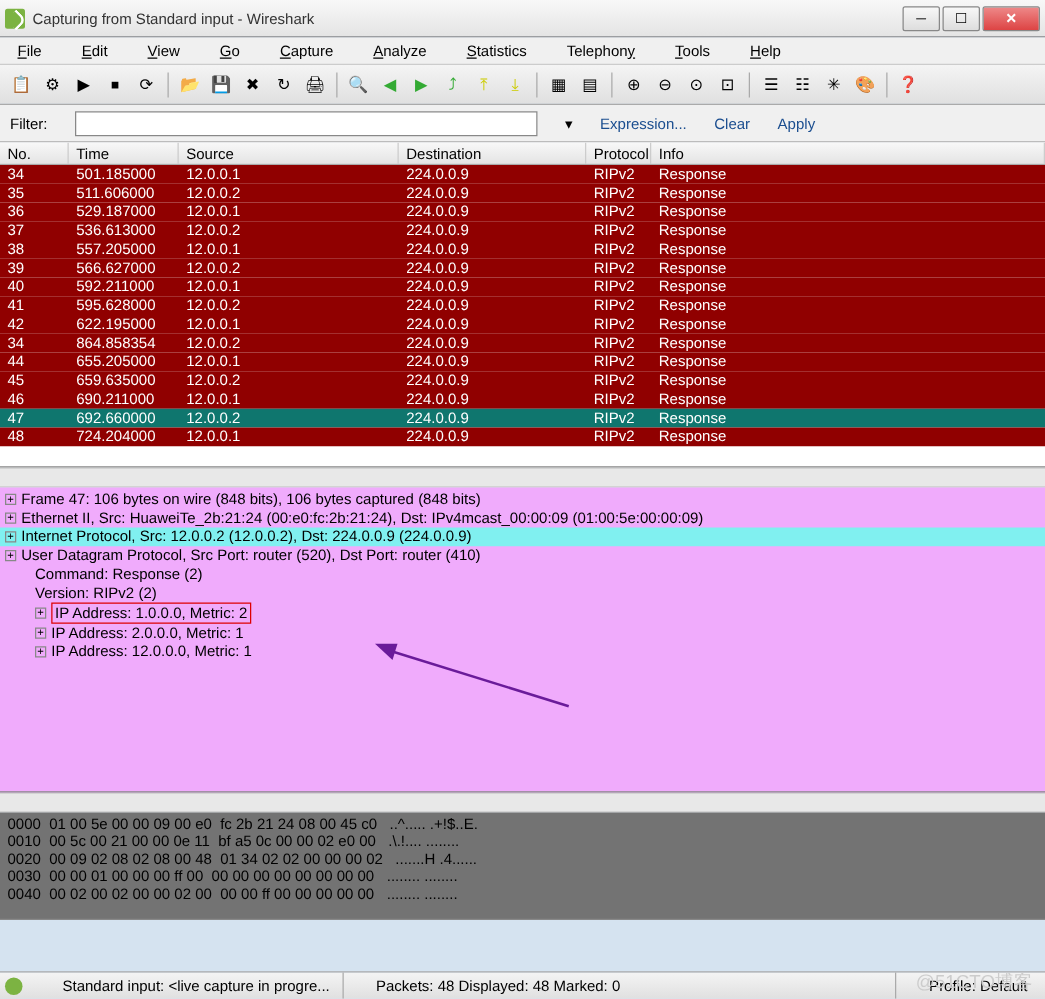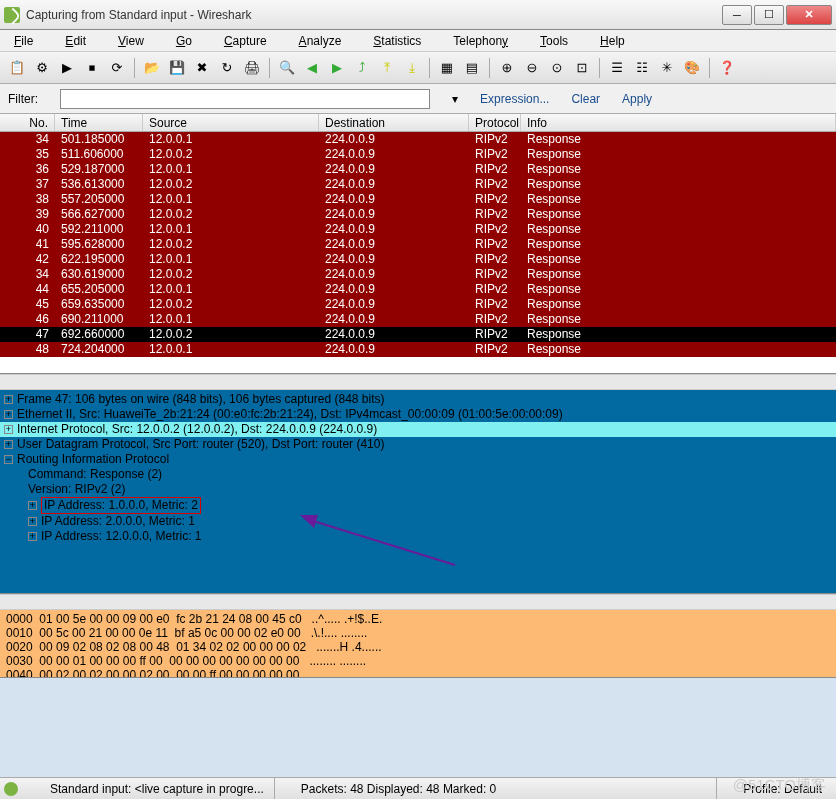--- a/index.html
+++ b/index.html
@@ -16,41 +16,41 @@
 .menuitem u{text-decoration:underline}
 .toolbar{height:32px;background:linear-gradient(#f4f4f4,#e0e0e0);border-bottom:1px solid #aaa;display:flex;align-items:center;padding:0 6px;gap:3px}
 .tbtn{width:22px;height:22px;border:1px solid transparent;border-radius:2px;display:flex;align-items:center;justify-content:center;cursor:pointer;font-size:13px}
 .tsep{width:1px;height:20px;background:#aaa;margin:0 3px}
 .filterbar{height:30px;background:#f0f0f0;border-bottom:1px solid #aaa;display:flex;align-items:center;padding:0 8px;gap:22px}
 .filterbar input{flex:0 0 370px;height:20px;border:1px solid #888;padding:0 4px;background:#fff}
 .filterbar .flink{color:#1a4d8f;cursor:pointer}
 .packetlist{height:260px;overflow:auto;background:#fff;border-bottom:1px solid #888;position:relative}
 .plhdr{display:flex;background:linear-gradient(#f8f8f8,#e4e4e4);border-bottom:1px solid #aaa;height:18px;position:sticky;top:0;font-size:11px}
 .plhdr div{padding:2px 6px;border-right:1px solid #ccc}
-.c-no{width:55px;text-align:right}
+.c-no{width:55px;text-align:left}
 .c-time{width:88px}
 .c-src{width:176px}
 .c-dst{width:150px}
 .c-proto{width:52px}
 .c-info{flex:1}
 .prow{display:flex;height:15px;font-family:'Courier New',monospace;font-size:11px;color:#fff;background:#900000;cursor:pointer}
-.prow.sel{background:#000000}
+.prow.sel{background:#0f766e}
 .prow div{padding:0 6px;overflow:hidden;white-space:nowrap}
 .hscroll{height:16px;background:#e8e8e8;border-top:1px solid #ccc;border-bottom:1px solid #ccc}
-.details{height:204px;overflow:auto;background:#0369a1;font-family:'Courier New',monospace;font-size:12px;padding:2px 0;border-bottom:1px solid #888;position:relative}
+.details{height:244px;overflow:auto;background:#f0abfc;font-family:'Courier New',monospace;font-size:12px;padding:2px 0;border-bottom:1px solid #888;position:relative}
 .drow{padding:0 4px;line-height:15px;white-space:nowrap}
 .drow .exp{display:inline-block;width:9px;height:9px;border:1px solid #888;margin-right:4px;font-size:9px;line-height:7px;text-align:center;vertical-align:middle}
 .drow.hl{background:#80f0f0}
 .drow.indent1{padding-left:28px}
 .drow.indent2{padding-left:28px}
 .redbox{border:1px solid #d00;display:inline-block;padding:0 2px}
 .arrow{position:absolute;top:120px;left:300px;width:160px;height:60px;pointer-events:none}
 .arrow line{stroke:#6a1b9a;stroke-width:2}
 .arrow polygon{fill:#6a1b9a}
-.hexpane{height:68px;overflow:auto;background:#fdba74;font-family:'Courier New',monospace;font-size:11px;padding:2px 6px;line-height:14px;border-bottom:1px solid #888}
+.hexpane{height:86px;overflow:auto;background:#737373;font-family:'Courier New',monospace;font-size:11px;padding:2px 6px;line-height:14px;border-bottom:1px solid #888}
 .hexrow{white-space:pre}
 .statusbar{position:absolute;bottom:0;left:0;right:0;height:22px;background:linear-gradient(#f4f4f4,#e0e0e0);border-top:1px solid #aaa;display:flex;align-items:center;padding:0 4px;gap:16px;font-size:11px}
 .statusbar .sicon{width:14px;height:14px;background:#7cb342;border-radius:50%;margin-right:6px}
 .statusbar .scell{border-right:1px solid #aaa;padding:0 10px;height:100%;display:flex;align-items:center}
 .statusbar .scell:first-of-type{flex:0 0 320px;overflow:hidden;text-overflow:ellipsis;white-space:nowrap}
 .watermark{position:absolute;bottom:4px;right:10px;color:#ccc;font-size:15px;z-index:10}
 </style>
 </head>
 <body>
 
@@ -199,21 +199,21 @@
       <div class="prow">
         <div class="c-no">42</div>
         <div class="c-time">622.195000</div>
         <div class="c-src">12.0.0.1</div>
         <div class="c-dst">224.0.0.9</div>
         <div class="c-proto">RIPv2</div>
         <div class="c-info">Response</div>
       </div>
       <div class="prow">
         <div class="c-no">34</div>
-        <div class="c-time">630.619000</div>
+        <div class="c-time">864.858354</div>
         <div class="c-src">12.0.0.2</div>
         <div class="c-dst">224.0.0.9</div>
         <div class="c-proto">RIPv2</div>
         <div class="c-info">Response</div>
       </div>
       <div class="prow">
         <div class="c-no">44</div>
         <div class="c-time">655.205000</div>
         <div class="c-src">12.0.0.1</div>
         <div class="c-dst">224.0.0.9</div>
@@ -254,21 +254,20 @@
       </div>
     </div>
 </div>
 <div class="hscroll"></div>
 
 <div class="details">
   <div class="drow"><span class="exp">+</span><span>Frame 47: 106 bytes on wire (848 bits), 106 bytes captured (848 bits)</span></div>
   <div class="drow"><span class="exp">+</span><span>Ethernet II, Src: HuaweiTe_2b:21:24 (00:e0:fc:2b:21:24), Dst: IPv4mcast_00:00:09 (01:00:5e:00:00:09)</span></div>
   <div class="drow hl"><span class="exp">+</span><span>Internet Protocol, Src: 12.0.0.2 (12.0.0.2), Dst: 224.0.0.9 (224.0.0.9)</span></div>
   <div class="drow"><span class="exp">+</span><span>User Datagram Protocol, Src Port: router (520), Dst Port: router (410)</span></div>
-  <div class="drow"><span class="exp">−</span><span>Routing Information Protocol</span></div>
   <div class="drow indent1"><span>Command: Response (2)</span></div>
   <div class="drow indent1"><span>Version: RIPv2 (2)</span></div>
   <div class="drow indent2"><span class="exp">+</span><span class="redbox">IP Address: 1.0.0.0, Metric: 2</span></div>
   <div class="drow indent2"><span class="exp">+</span><span>IP Address: 2.0.0.0, Metric: 1</span></div>
   <div class="drow indent2"><span class="exp">+</span><span>IP Address: 12.0.0.0, Metric: 1</span></div>
   <svg class="arrow" viewBox="0 0 160 60">
     <line x1="155" y1="55" x2="10" y2="10"></line>
     <polygon points="0,5 18,5 14,18"></polygon>
   </svg>
 </div>

